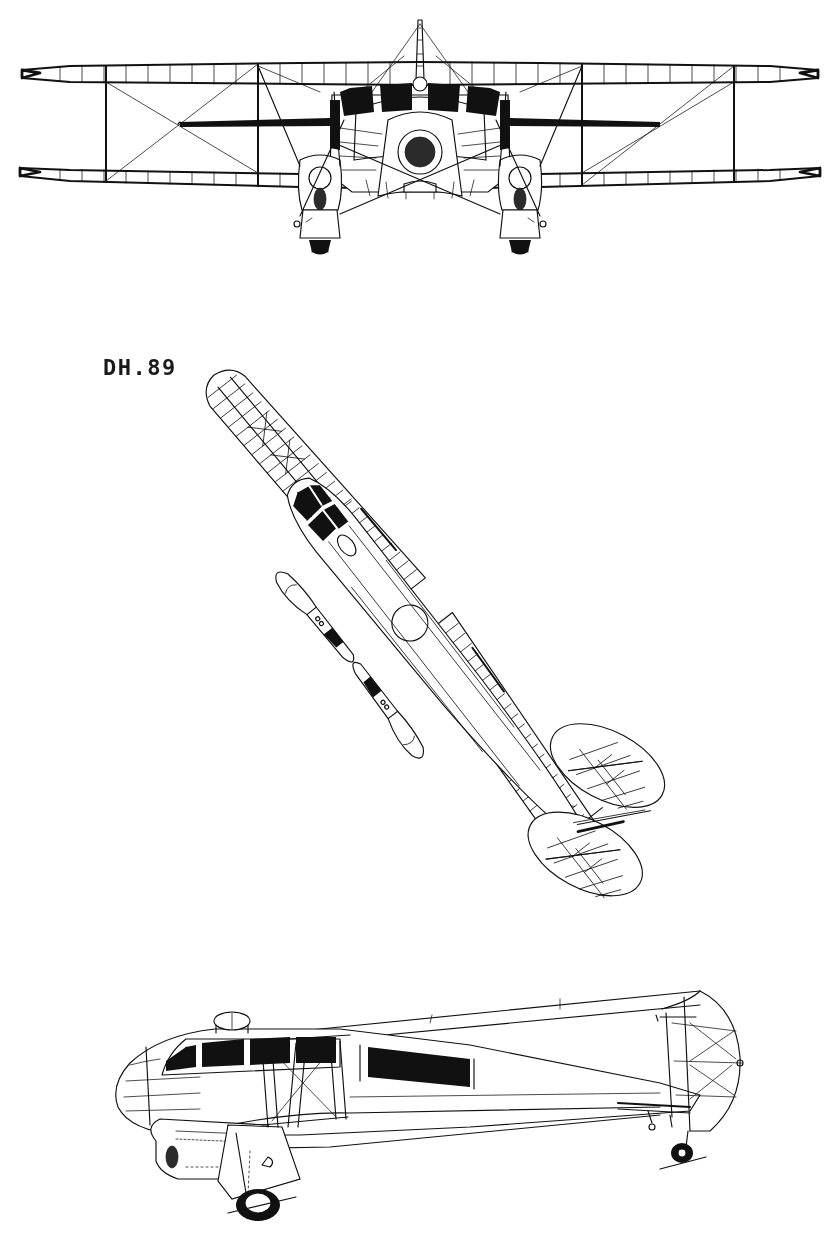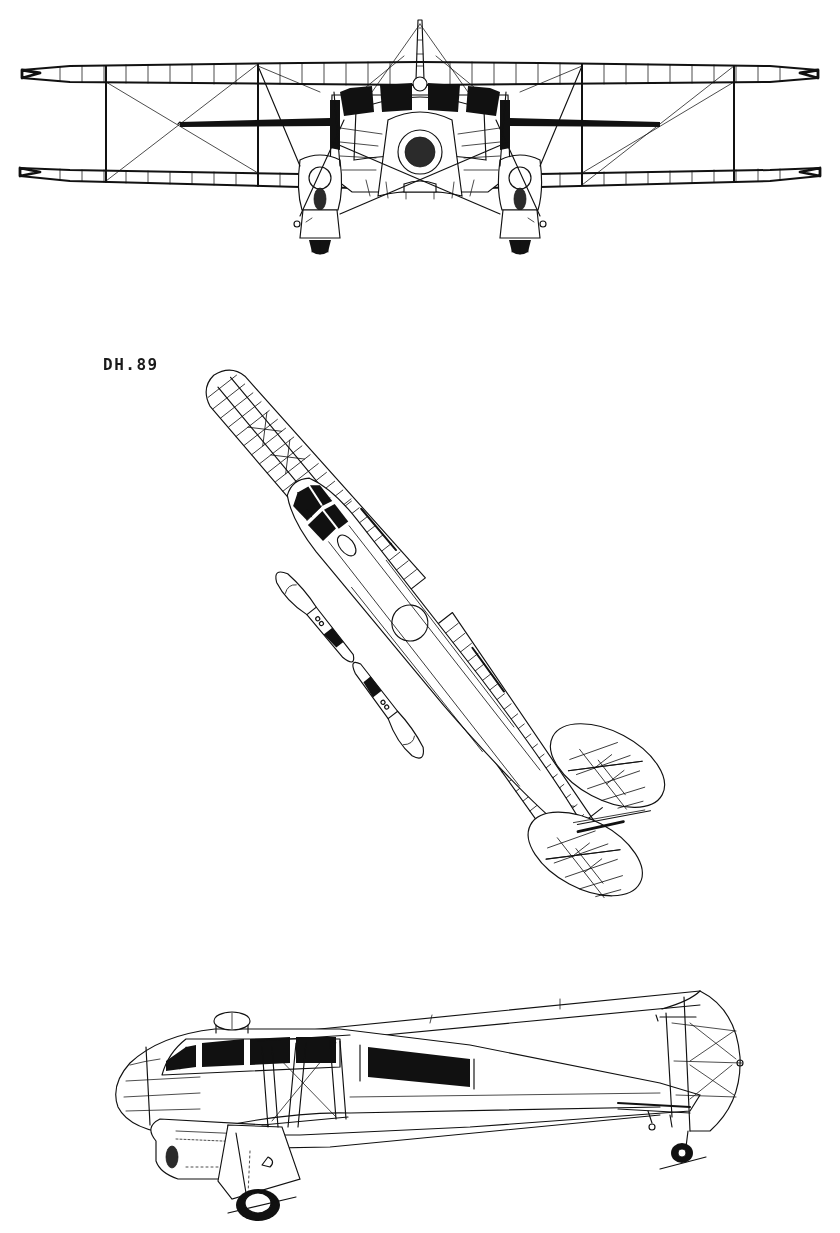--- a/index.html
+++ b/index.html
@@ -7,21 +7,21 @@
        font-family:"DejaVu Sans Mono","Liberation Mono",monospace;}
   #sheet{position:absolute;inset:0;background:#ffffff;}
   svg{position:absolute;left:0;top:0;}
   .ln{fill:none;stroke:#111;stroke-width:1.15;stroke-linejoin:round;stroke-linecap:round;}
   .lnt{fill:none;stroke:#111;stroke-width:0.75;stroke-linejoin:round;stroke-linecap:round;}
   .lnh{fill:none;stroke:#111;stroke-width:2.0;stroke-linejoin:round;stroke-linecap:round;}
   .lnw{fill:none;stroke:#111;stroke-width:2.8;stroke-linejoin:round;stroke-linecap:round;}
   .fil{fill:#2b2b2b;stroke:#111;stroke-width:0.7;}
   .filk{fill:#111;stroke:none;}
   .wht{fill:#ffffff;stroke:#111;stroke-width:1.15;}
-  #label{position:absolute;left:103px;top:355px;font-size:16px;letter-spacing:1.5px;
+  #label{position:absolute;left:103px;top:355px;font-size:22px;letter-spacing:1.5px;
          color:#1a1a1a;font-weight:700;white-space:nowrap;}
 </style>
 </head>
 <body>
 
 <div id="sheet">
 
 <svg width="840" height="270" style="top:0;left:0">
   <g>
     <path class="lnh" d="M22,70 L70,66 L300,63 L420,62 L540,63 L770,66 L818,70"></path>

